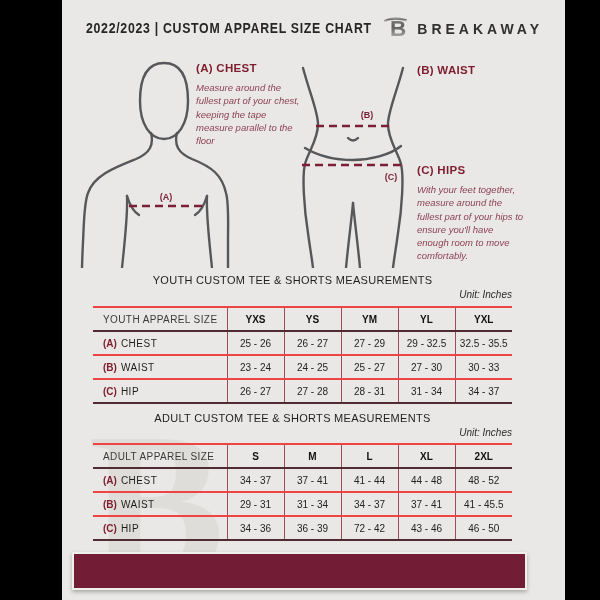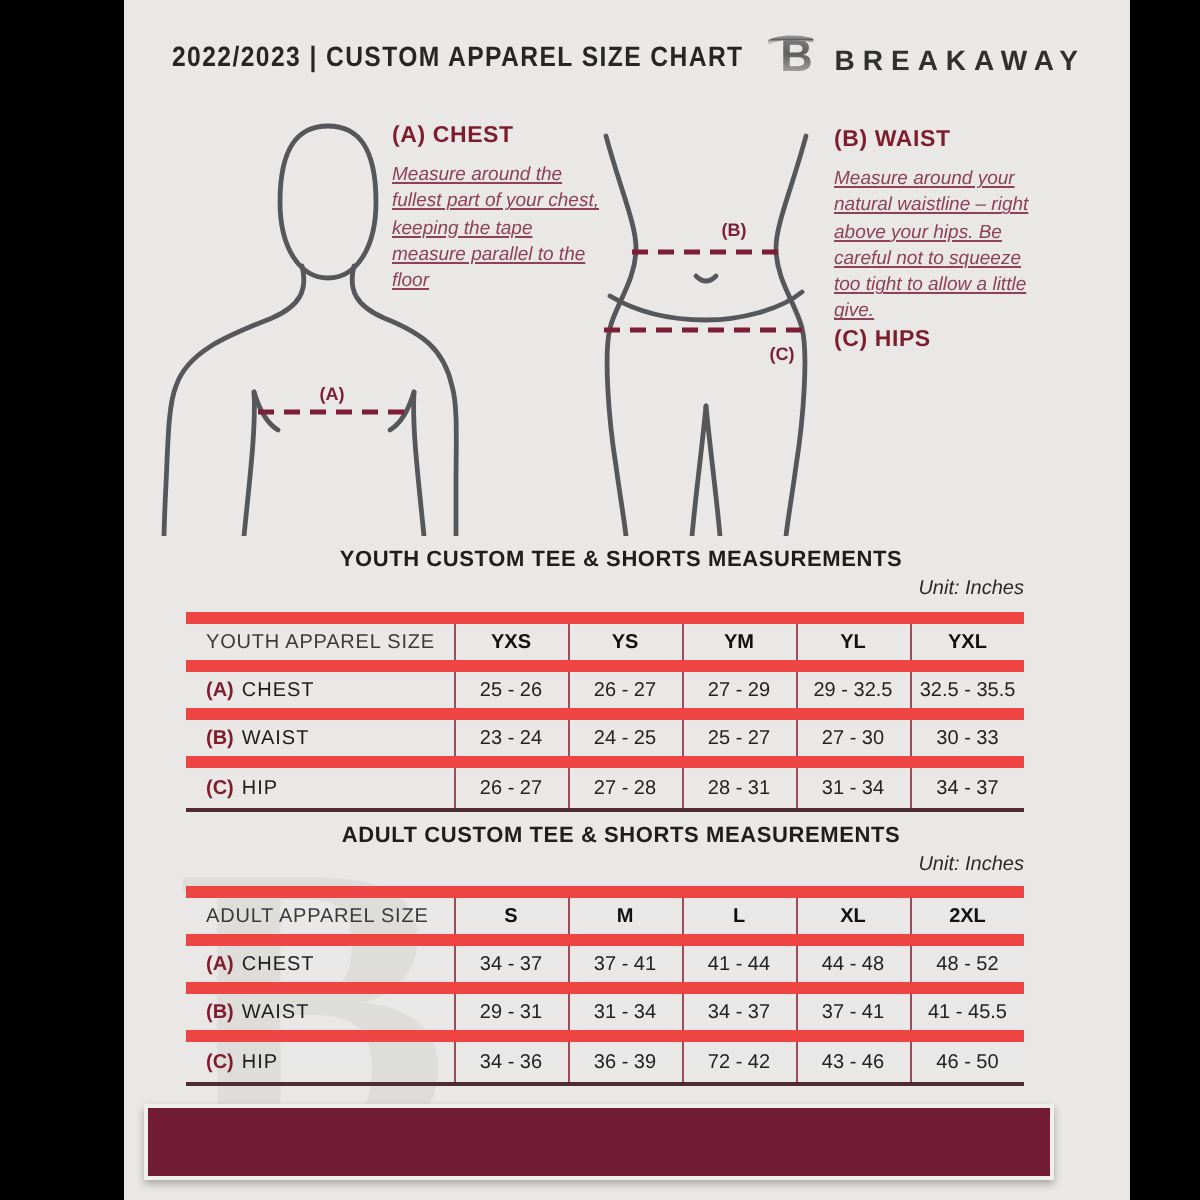--- a/index.html
+++ b/index.html
@@ -17,42 +17,42 @@
     position:absolute; left:24px; top:20px; white-space:nowrap;
     font-size:14px; font-weight:bold; color:#262626; letter-spacing:0.8px;
     transform:scaleX(0.88); transform-origin:left center;
   }
   .brand { position:absolute; right:22px; top:13px; display:flex; align-items:center; }
   .brand-name { font-size:14px; font-weight:bold; letter-spacing:4px; color:#303030; margin-left:7px; }
 
   
   .measure-block { position:absolute; z-index:2; }
   .m-heading { font-size:11.5px; font-weight:bold; color:#7f1c2d; letter-spacing:0.3px; margin:0 0 7px 0; }
-  .m-desc { font-size:9.5px; font-style:italic; color:#8e4157; line-height:1.4; margin:0;text-decoration:underline; }
+  .m-desc { font-size:9.5px; font-style:italic; color:#8e4157; line-height:1.4; margin:0; }
   .fig { position:absolute; z-index:1; }
 
   
   .section-title {
-    position:absolute; left:39px; width:419px; text-align:center;
-    font-size:11px; font-weight:bold; color:#1e1e1e; letter-spacing:0.3px;
+    position:absolute; left:21px; width:419px; text-align:center;
+    font-size:11px; font-weight:normal; color:#1e1e1e; letter-spacing:0.3px;
   }
   .section-unit {
     position:absolute; left:31px; width:419px; text-align:right;
     font-size:10px; font-style:italic; color:#2a2a2a;
   }
 
   
   .size-table {
     position:absolute; left:31px; width:419px;
     border-collapse:collapse; table-layout:fixed; z-index:2;
   }
   .size-table tr { height:24px; }
   .size-table th, .size-table td {
     padding:0; font-size:10px; color:#232323; text-align:center; font-weight:normal;
-    border-top:6px solid #ef4444;
+    border-top:2px solid #ef4444;
   }
   .size-table tr:last-child th, .size-table tr:last-child td { border-bottom:2px solid #4f2b33; }
   .size-table th:nth-child(n+2), .size-table td:nth-child(n+2) { border-left:1.5px solid #9d4c5e; }
   .size-table thead th { font-weight:bold; color:#111; }
   .size-table .label-col { text-align:left; padding-left:10px; letter-spacing:0.4px; color:#3a3a3a; }
   .size-table thead .label-col { font-weight:normal; font-size:10px; }
   .size-table .prefix { color:#7f1c2d; font-weight:bold; margin-right:4px; letter-spacing:0; }
   .size-table td .lbl { color:#1d1d1d; letter-spacing:0.5px; }
 
   
@@ -123,25 +123,25 @@
       <path d="M63 147 C65 168 68 190 70 212"></path>
     </g>
     <path d="M26 70 H100" stroke="#7c1e36" stroke-width="2.4" fill="none" stroke-dasharray="8 5"></path>
     <text x="77" y="62" font-size="9" font-weight="bold" fill="#7c1e36" text-anchor="middle">(B)</text>
     <path d="M12 109 H114" stroke="#7c1e36" stroke-width="2.4" fill="none" stroke-dasharray="8 5"></path>
     <text x="101" y="124" font-size="9" font-weight="bold" fill="#7c1e36" text-anchor="middle">(C)</text>
   </svg>
 
   <div class="measure-block" style="left:355px; top:64px; width:106px;">
     <p class="m-heading">(B) WAIST</p>
-    <p class="m-desc">Measure around your natural waistline – right above your hips. Be careful not to squeeze too tight to allow a little give.</p>
   </div>
 
   <div class="measure-block" style="left:355px; top:164px; width:108px;">
     <p class="m-heading">(C) HIPS</p>
+    <p class="m-desc">With your feet together, measure around the fullest part of your hips to ensure you'll have enough room to move comfortably.</p>
   </div>
 
   <div class="watermark">B</div>
 
   <div class="section-title" style="top:274px;">YOUTH CUSTOM TEE &amp; SHORTS MEASUREMENTS</div>
   <div class="section-unit" style="top:289px;">Unit: Inches</div>
 
   <table class="size-table" style="top:306px;">
     <colgroup>
       <col style="width:134px">

